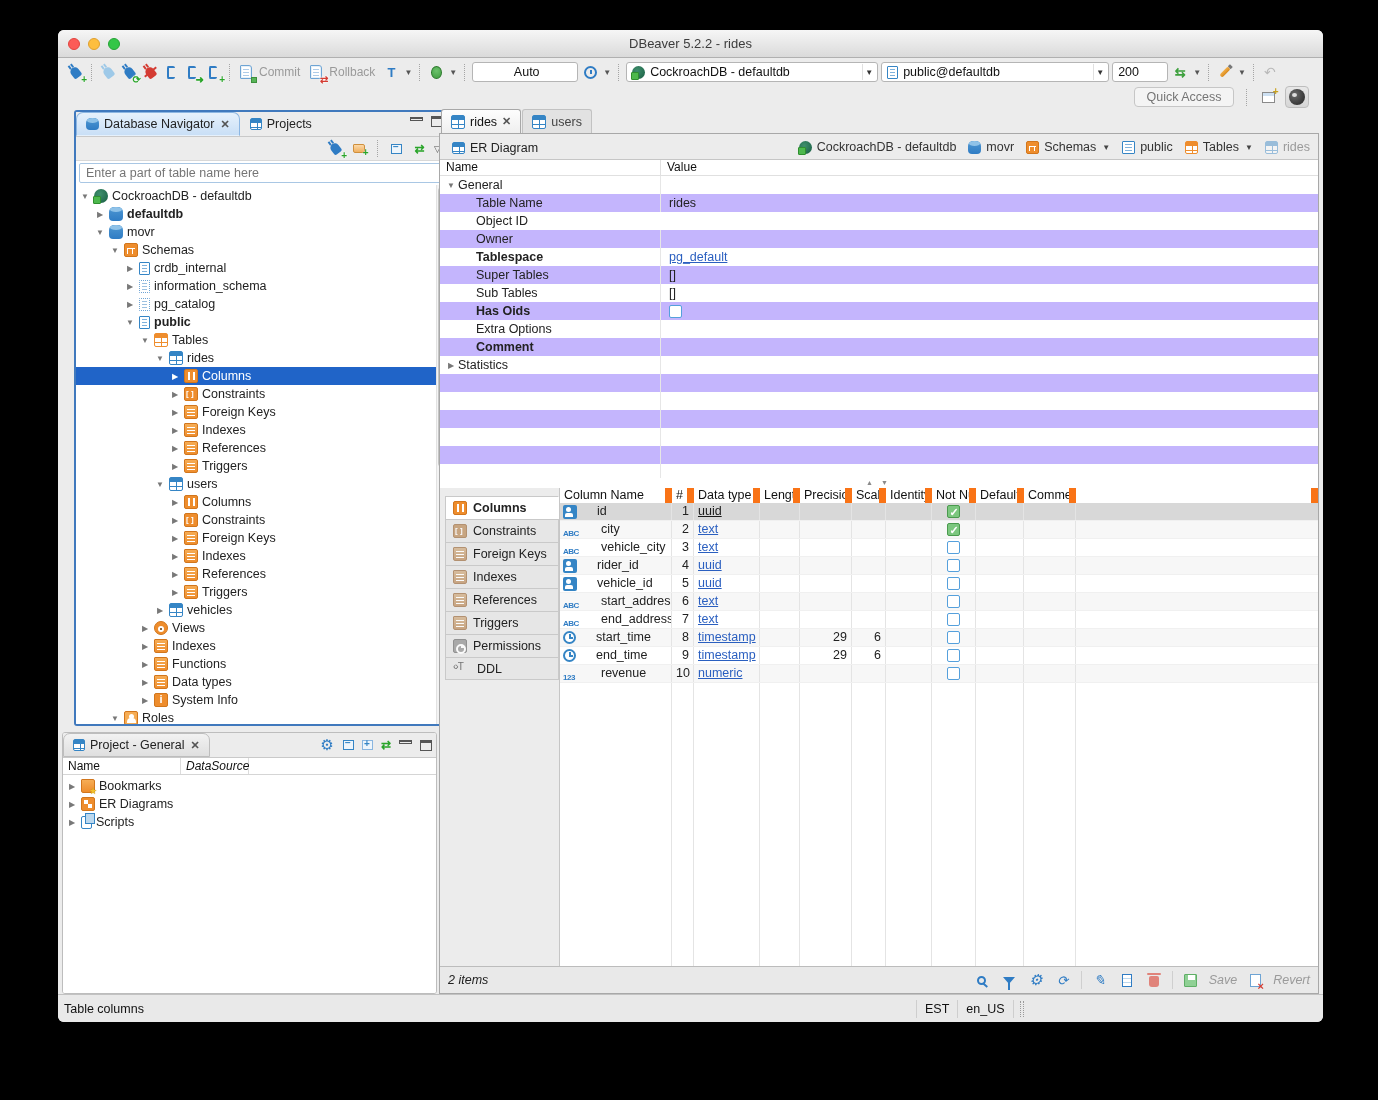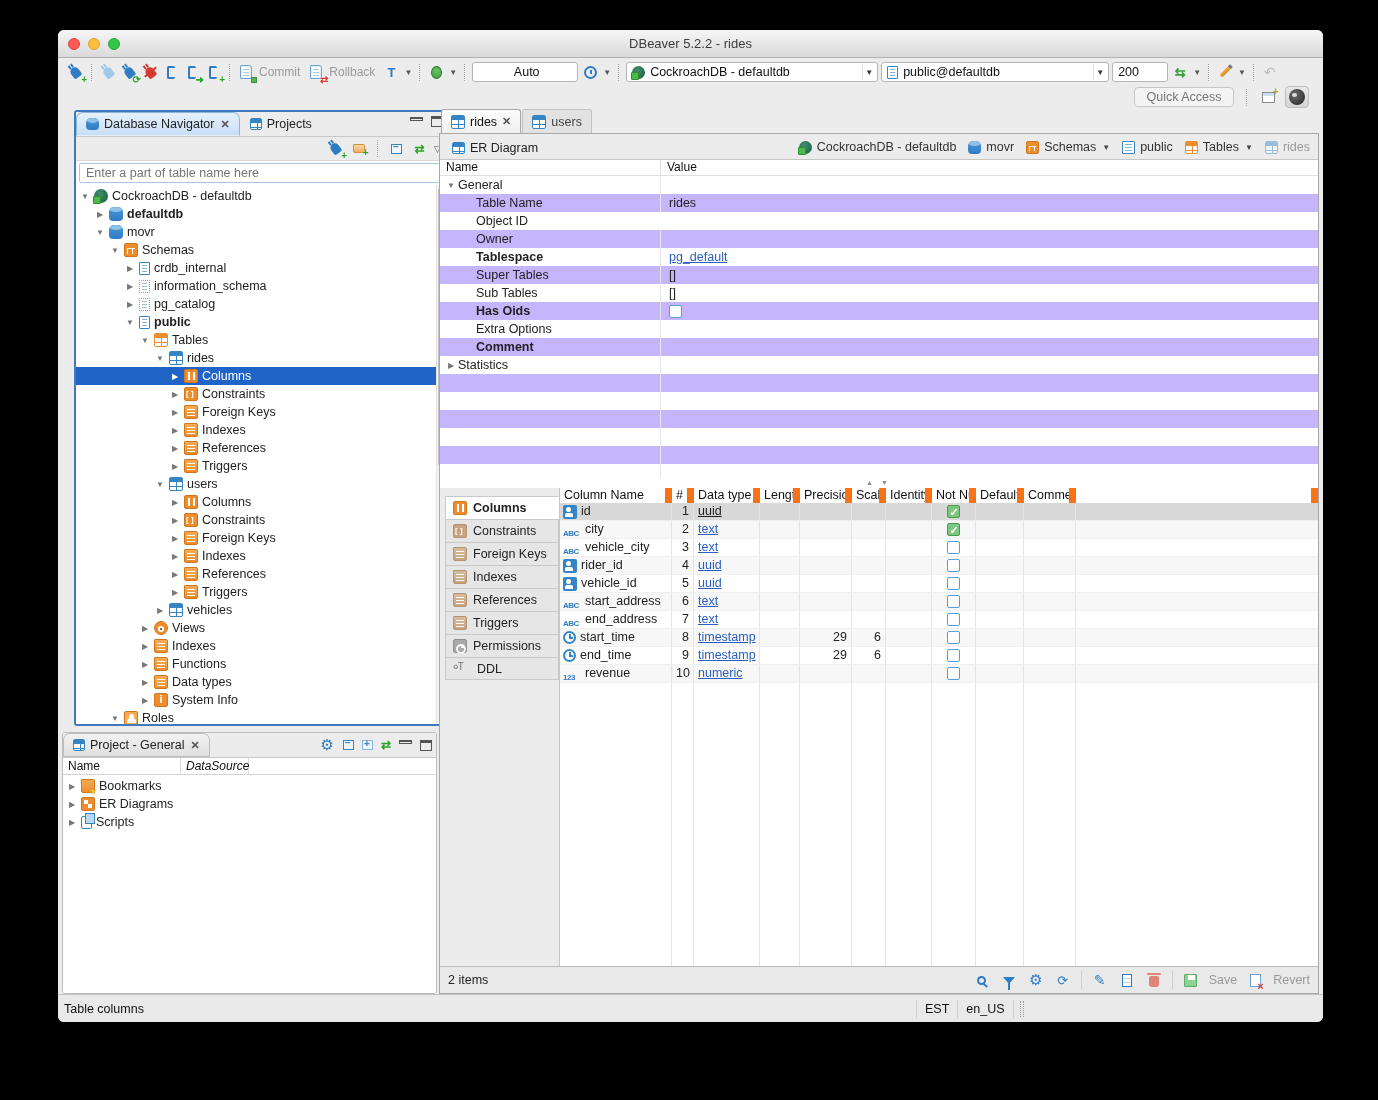--- a/index.html
+++ b/index.html
@@ -199,32 +199,32 @@
   .dtab:last-child{border-bottom:1px solid #c9c9c9;}
   .dtab.active{background:#fff;font-weight:bold;border-right-color:#fff;}
   .dtab:not(.active) .ic{filter:grayscale(55%);opacity:.8;}
   .dgrid{flex:1;background:#fff;border-left:1px solid #c6c6c6;display:flex;flex-direction:column;overflow:hidden;}
   .ghead{height:15px;display:flex;font-size:11px;color:#111;flex:none;}
   .ghead .gc{border-right:7px solid #f97316;padding:0 4px;line-height:15px;white-space:nowrap;overflow:hidden;}
   .grow{height:18px;display:flex;flex:none;border-bottom:1px solid #f0f0f0;}
   .grow.alt{background:#f7f7f7;}
   .grow.sel{background:#d8d8d8;}
   .gc{border-right:1px solid #e4e4e4;padding:0 4px;line-height:17px;font-size:12.5px;white-space:nowrap;overflow:hidden;}
-  .gc.namec{display:flex;align-items:center;gap:4px;padding-left:3px;}
+  .gc.namec{display:flex;align-items:center;gap:20px;padding-left:3px;}
   .gc.r{text-align:right;}
   .gc.center{display:flex;align-items:center;justify-content:center;}
   .typelink{color:#2a5fc0;text-decoration:underline;}
   .grow.sel .typelink{color:#1a1a1a;}
   .c0{width:112px;}.c1{width:22px;}.c2{width:66px;}.c3{width:40px;}.c4{width:52px;}.c5{width:34px;}
   .c6{width:46px;}.c7{width:44px;}.c8{width:48px;}.c9{width:52px;}.cfill{flex:1;border-right:none;}
   .gfiller{flex:1;display:flex;}
   .gfiller .gc{height:100%;line-height:normal;}
   
   .ebar{position:absolute;left:0;right:0;bottom:0;height:27px;background:#e9e9e9;border-top:1px solid #bcbcbc;
-    display:flex;align-items:center;padding:0 8px;font-size:12.5px;}
+    display:flex;align-items:center;padding:0 8px;font-size:12.5px;font-style:italic;}
   .ebar .right{margin-left:auto;display:flex;align-items:center;gap:9px;}
   .magic{width:9px;height:9px;border:2px solid #2f7cc4;border-radius:50%;position:relative;}
   .magic::after{content:"";position:absolute;right:-4px;bottom:-3px;width:6px;height:2px;background:#2f7cc4;transform:rotate(40deg);}
   .funic{width:0;height:0;border-left:6px solid transparent;border-right:6px solid transparent;border-top:7px solid #2f7cc4;position:relative;}
   .funic::after{content:"";position:absolute;left:-1px;top:-2px;width:2px;height:8px;background:#2f7cc4;}
   .gear2{color:#2f7cc4;font-size:15px;}
   .refic{color:#2f7cc4;font-size:13px;}
   .pencil{color:#2f7cc4;font-size:14px;}
   .rowsic{width:10px;height:13px;border:1px solid #2f7cc4;background:linear-gradient(#fff 0 3px,#bcd8ee 3px 4px,#fff 4px 7px,#bcd8ee 7px 8px,#fff 8px);}
   .trashic{width:10px;height:11px;background:#e0837a;border-radius:2px 2px 3px 3px;position:relative;margin-top:3px;}

